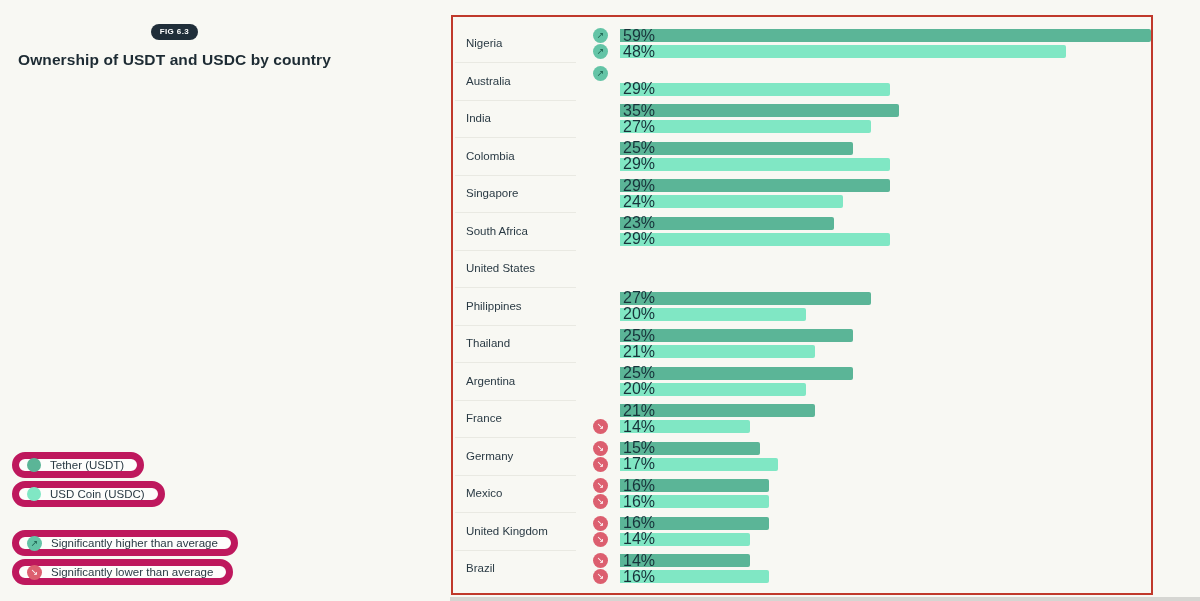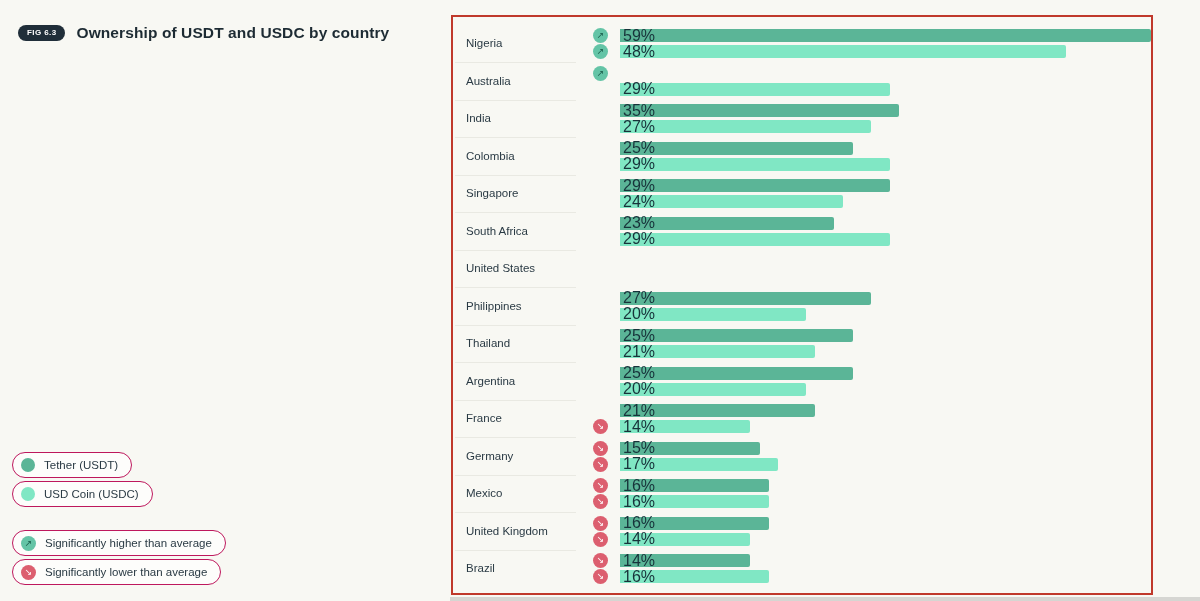--- a/index.html
+++ b/index.html
@@ -22,30 +22,30 @@
   html,body{width:1200px;height:601px;}
   body{
     position:relative;
     background:var(--bg);
     font-family:"Liberation Sans","DejaVu Sans",sans-serif;
     overflow:hidden;
     color:var(--ink);
   }
 
   
-  .header{position:absolute;left:18px;top:24px;display:flex;align-items:center;gap:11px;}
+  .header{position:absolute;left:18px;top:24px;display:flex;align-items:center;gap:11px;flex-direction:column;}
   .fig-badge{
     background:#202e39;color:#fff;font-size:8px;font-weight:bold;
     letter-spacing:.4px;padding:4px 9px;border-radius:8px;line-height:1;
     white-space:nowrap;
   }
   .page-title{font-size:15.5px;font-weight:bold;color:var(--ink);letter-spacing:.1px;}
   .legend-pill{
     display:inline-flex;align-items:center;gap:9px;
-    background:var(--pill-bg);border:1px solid #be185d;border-radius:14px;
+    background:var(--pill-bg);border:7px solid #be185d;border-radius:14px;
     padding:5px 13px 5px 8px;height:26px;margin-bottom:3px;
     font-size:11.5px;color:var(--label-ink);white-space:nowrap;
   }
   .legend-row{position:absolute;left:12px;}
   .swatch{width:14px;height:14px;border-radius:50%;flex:0 0 auto;}
   .swatch.usdt{background:var(--usdt);}
   .swatch.usdc{background:var(--usdc);}
   .sig-circle{
     width:15px;height:15px;border-radius:50%;flex:0 0 auto;
     display:flex;align-items:center;justify-content:center;

